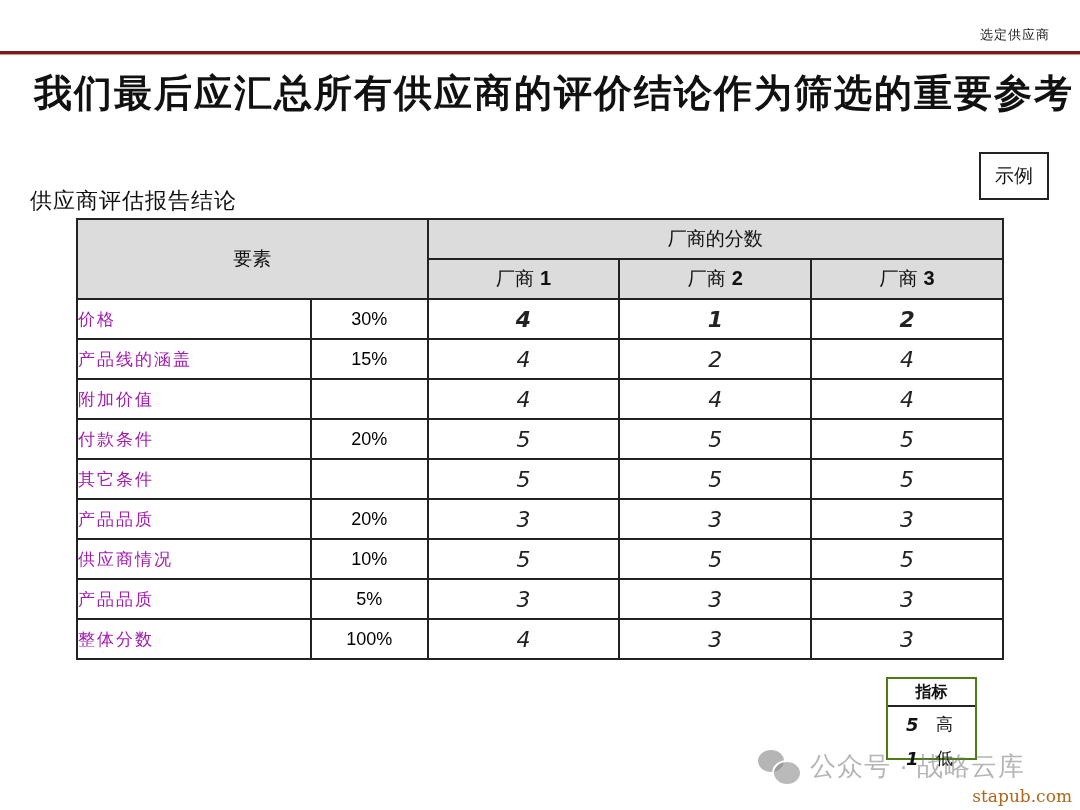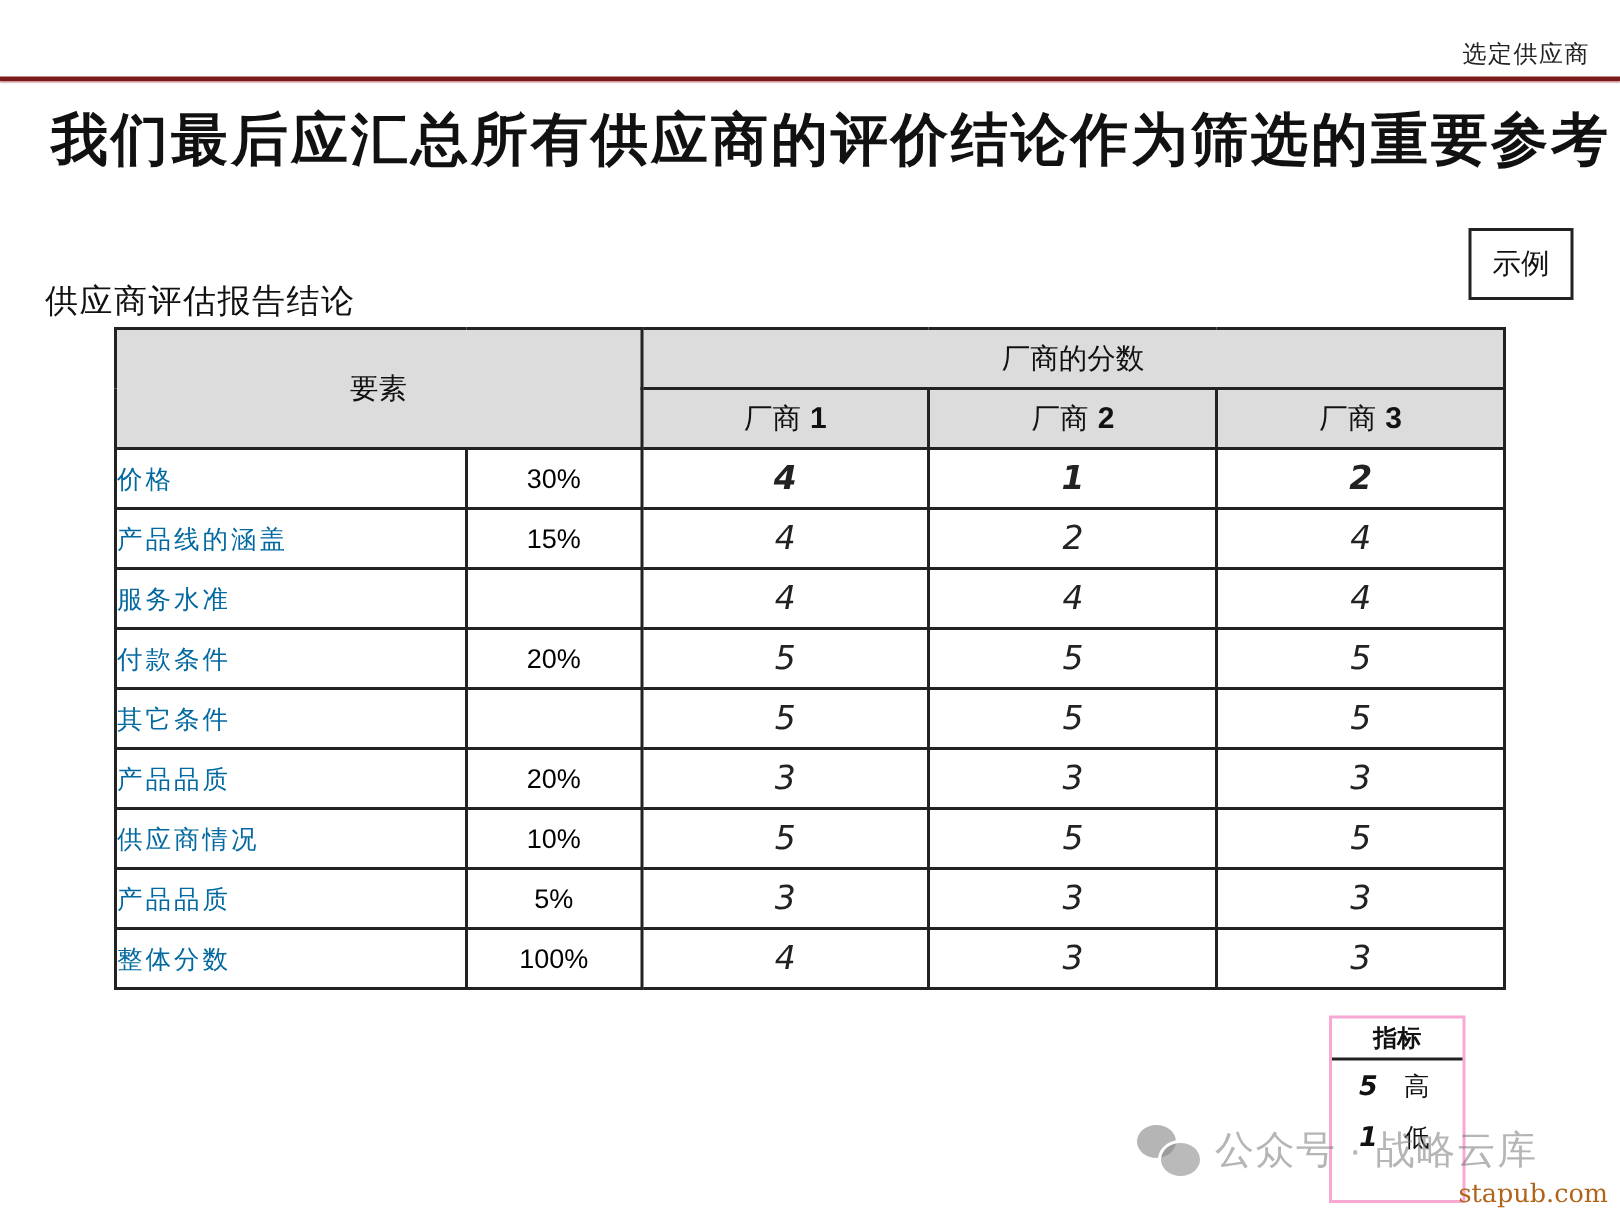--- a/index.html
+++ b/index.html
@@ -2,22 +2,22 @@
 <html><head>
 <meta charset="utf-8">
 <style>
   html, body { margin: 0; padding: 0; }
   body {
     width: 1080px; height: 810px; position: relative; overflow: hidden;
     background: #ffffff; color: #111;
     font-family: "DejaVu Serif", "Liberation Serif", serif;
   }
   .section-label {
-    position: absolute; right: 20px; top: 26px;
-    font-size: 16px; color: #222; letter-spacing: 1px;
+    position: absolute; right: 30px; top: 26px;
+    font-size: 13px; color: #222; letter-spacing: 1px;
   }
   .divider {
     position: absolute; left: 0; right: 0; top: 51px; height: 3px;
     background: #7a1a1a; box-shadow: 0 1px 1px #c98a8a;
   }
   .title {
     position: absolute; left: 34px; top: 68px;
     font-size: 38px; font-weight: bold; letter-spacing: 2px; color: #111;
   }
   .example-box {
@@ -40,34 +40,34 @@
   table.eval th {
     background: #dcdcdc; font-weight: normal; font-size: 19px;
   }
   th.factor-head { height: 76px; }
   th.vendor-group { height: 44px; }
   th.vendor-col { height: 34px; }
   th.vendor-col .num {
     font-family: "Liberation Sans", sans-serif; font-weight: bold; font-size: 20px;
   }
   td.factor {
-    width: 232px; padding-left: 14px; font-size: 17px; letter-spacing: 2px; color: #0369a1;
+    width: 232px; padding-left: 14px; font-size: 17px; letter-spacing: 2px; color: #a21caf;
   }
   td.weight {
     width: 115px; text-align: center;
     font-family: "Liberation Sans", sans-serif; font-size: 18px; color: #000000;
   }
   td.score {
     width: 190px; text-align: center;
     font-family: "DejaVu Sans", sans-serif; font-size: 22px; font-style: italic; color: #222;
   }
   tr.row-first td.score { font-weight: bold; }
   .legend {
-    position: absolute; left: 886px; top: 677px; width: 91px; height: 125px;
-    border: 2px solid #f9a8d4; box-sizing: border-box;
+    position: absolute; left: 886px; top: 677px; width: 91px; height: 83px;
+    border: 2px solid #4d7c0f; box-sizing: border-box;
   }
   .legend-head {
     height: 26px; border-bottom: 2px solid #222; text-align: center;
     font-size: 16px; font-weight: bold; line-height: 26px;
   }
   .legend-row { display: flex; align-items: center; padding-left: 18px; height: 34px; }
   .legend-num {
     font-family: "DejaVu Sans", sans-serif; font-style: italic; font-weight: bold;
     font-size: 18px; width: 30px;
   }
@@ -122,21 +122,21 @@
       <td class="score">2</td>
     </tr>
     <tr>
       <td class="factor">产品线的涵盖</td>
       <td class="weight">15%</td>
       <td class="score">4</td>
       <td class="score">2</td>
       <td class="score">4</td>
     </tr>
     <tr>
-      <td class="factor">服务水准</td>
+      <td class="factor">附加价值</td>
       <td class="weight"></td>
       <td class="score">4</td>
       <td class="score">4</td>
       <td class="score">4</td>
     </tr>
     <tr>
       <td class="factor">付款条件</td>
       <td class="weight">20%</td>
       <td class="score">5</td>
       <td class="score">5</td>

